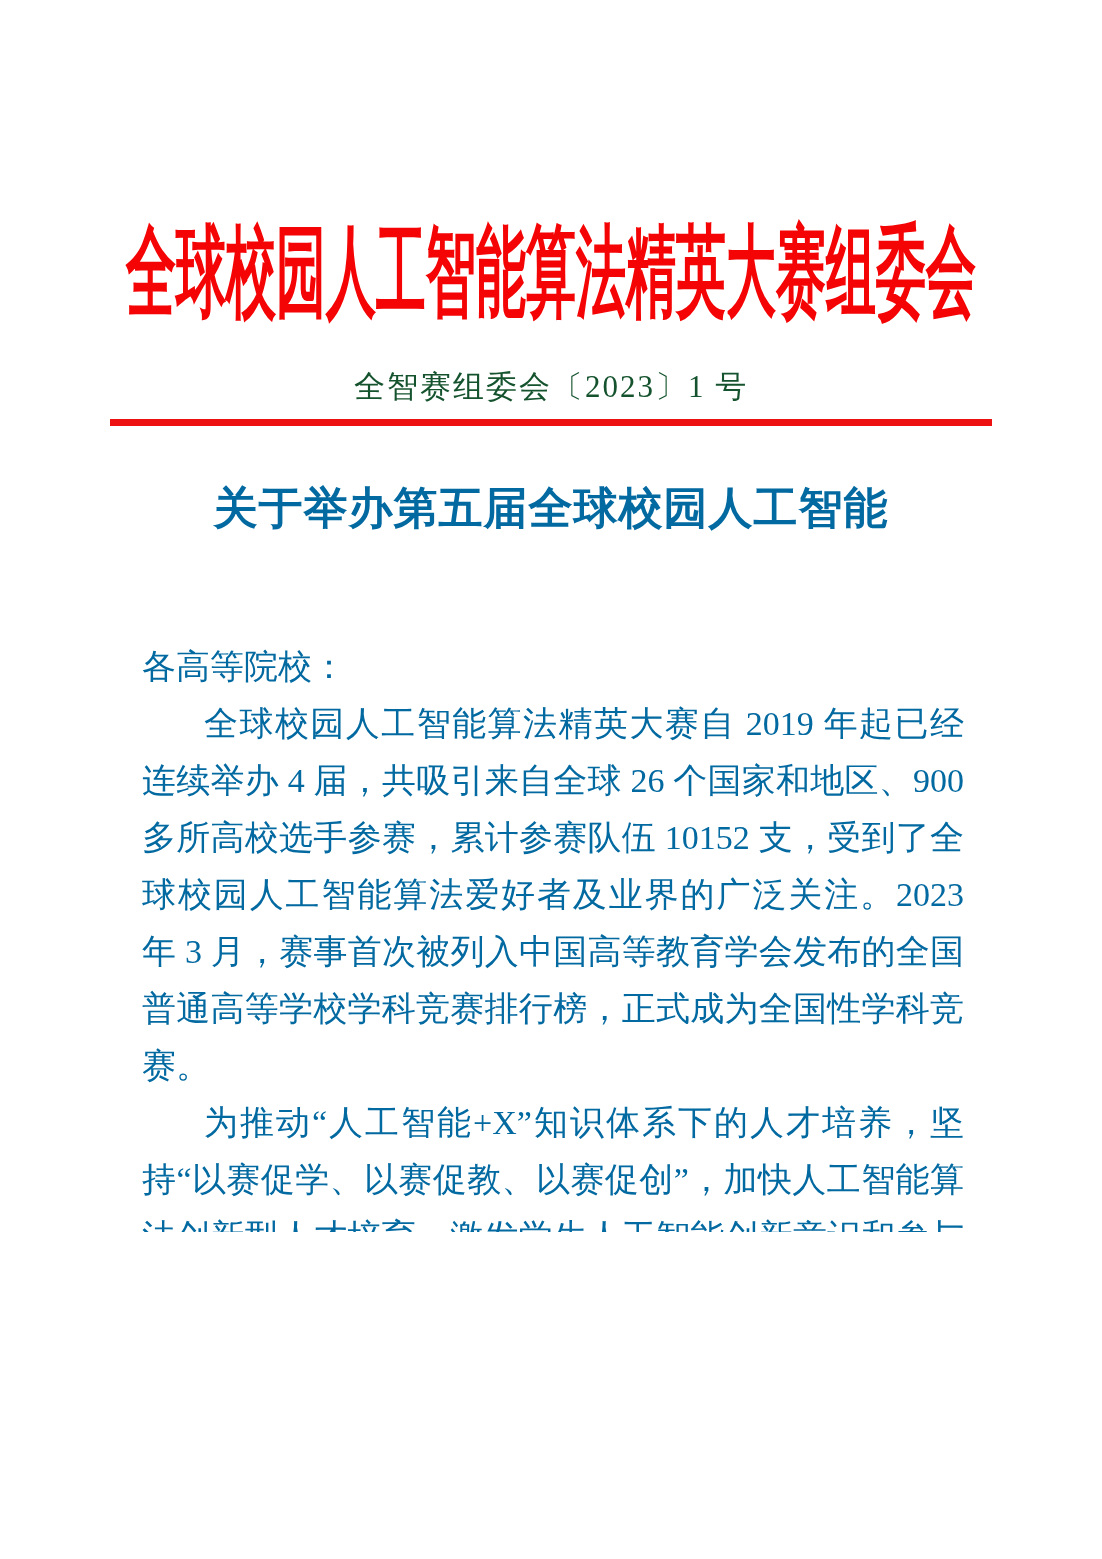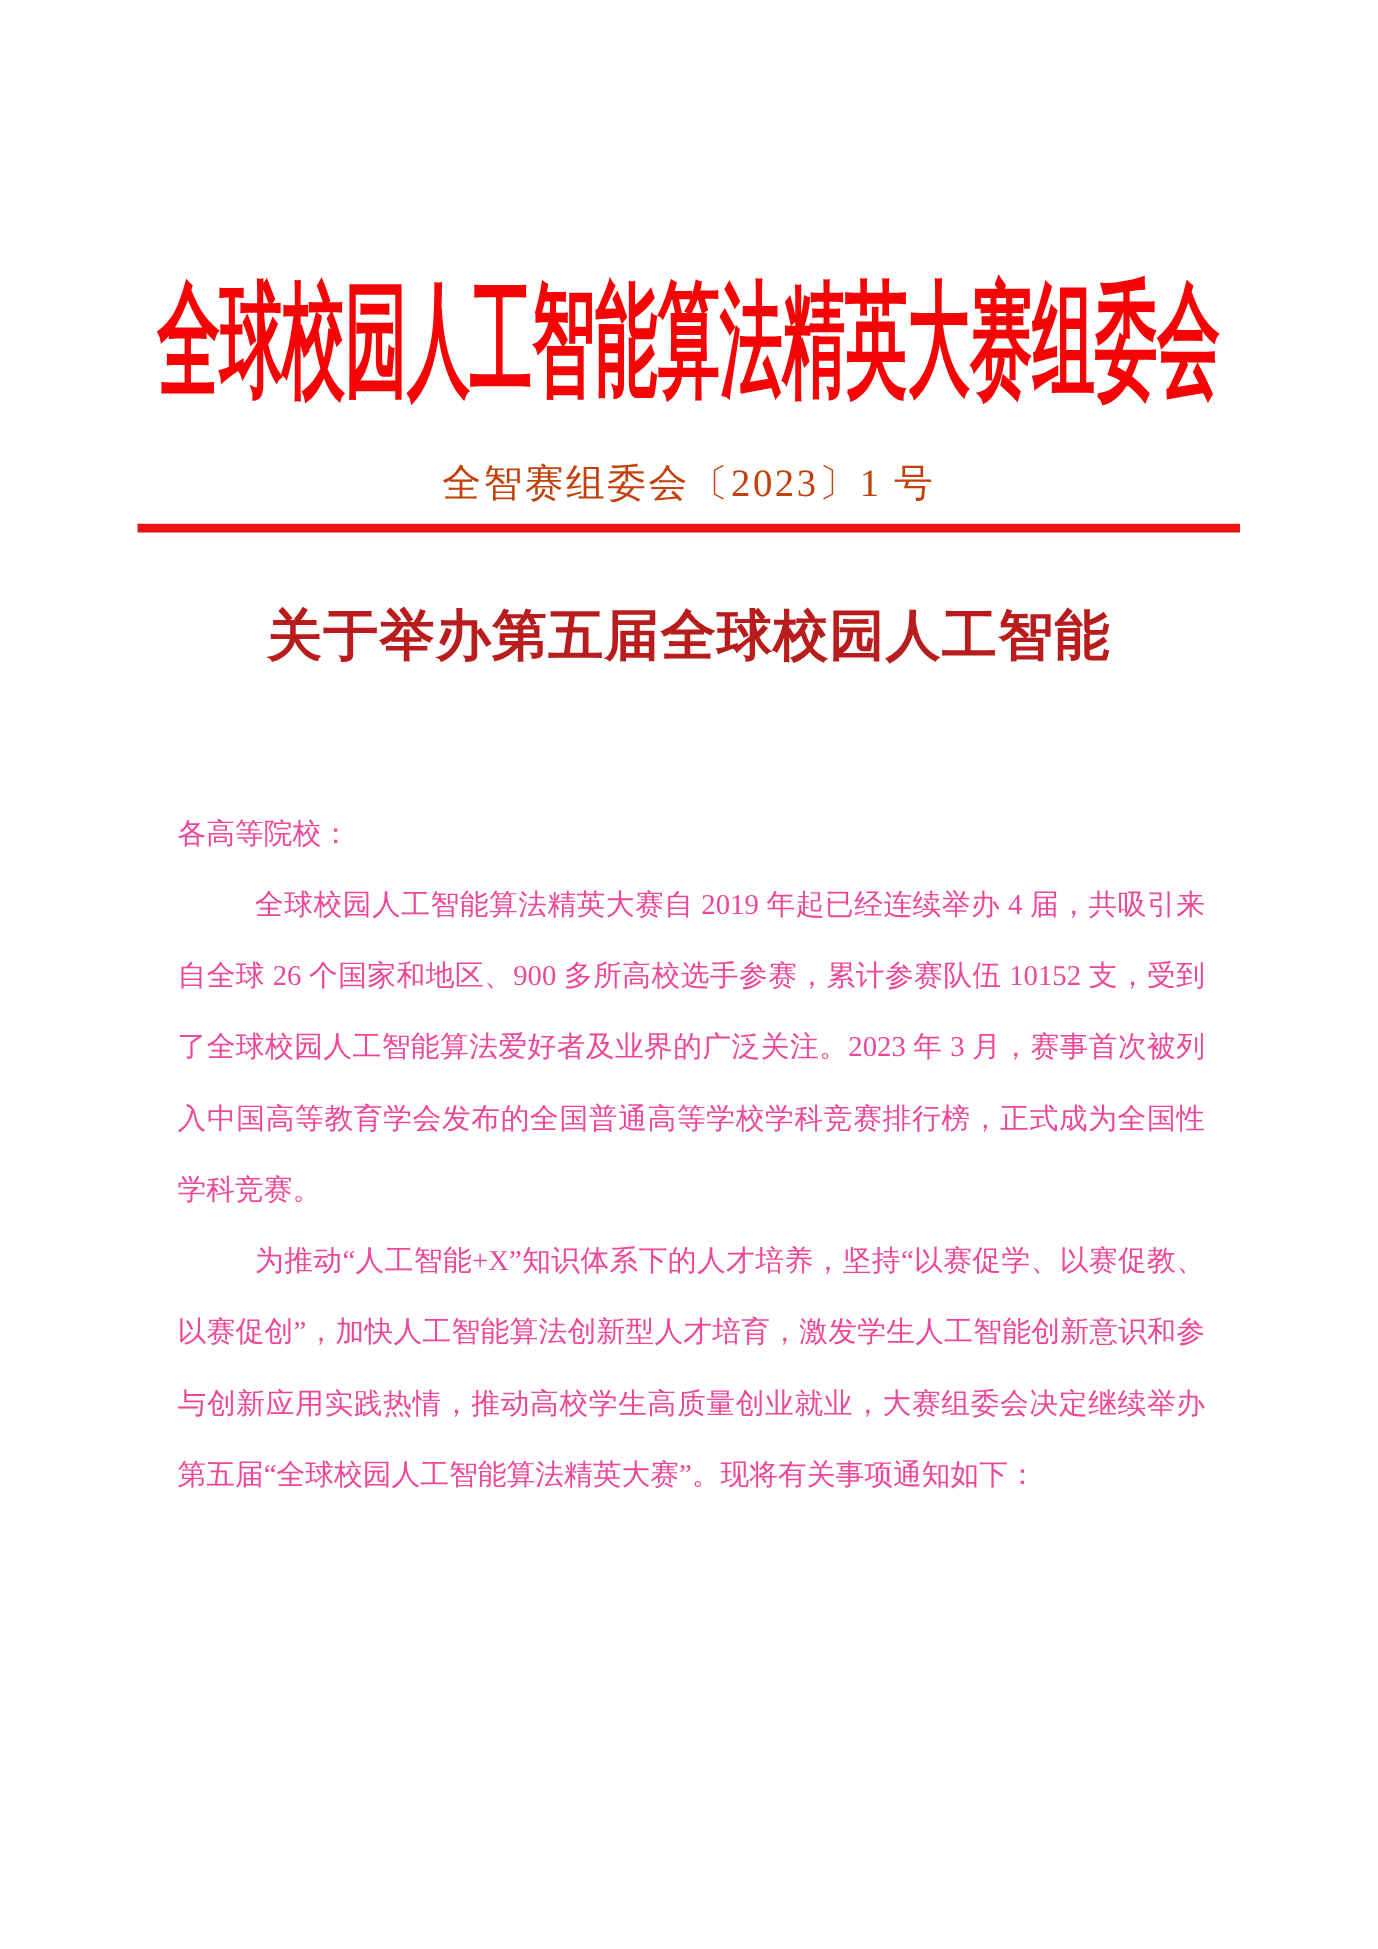--- a/index.html
+++ b/index.html
@@ -33,51 +33,51 @@
     transform-origin: center;
   }
   .doc-number {
     position: absolute;
     top: 366px;
     left: 0;
     width: 100%;
     text-align: center;
     font-size: 31px;
     line-height: 42px;
-    color: #c2410c;
+    color: #14532d;
     letter-spacing: 2px;
   }
   .red-line {
     position: absolute;
     top: 419px;
     left: 110px;
     width: 882px;
     height: 7px;
   }
   .notice-title {
     position: absolute;
     top: 480px;
     left: 0;
     width: 100%;
     text-align: center;
     font-weight: bold;
     font-size: 44px;
     line-height: 57px;
-    color: #b91c1c;
+    color: #0369a1;
     letter-spacing: 1px;
   }
   .body-text {
     position: absolute;
     top: 638px;
     left: 142px;
     width: 822px;
-    font-size: 23px;
+    font-size: 34px;
     line-height: 57px;
     text-align: justify;
-    color: #ec4899;
+    color: #0369a1;
   }
   .body-text p {
     margin: 0;
     text-indent: 62px;
   }
   .body-text p.salutation {
     text-indent: 0;
   }
   .page-number {
     position: absolute;

